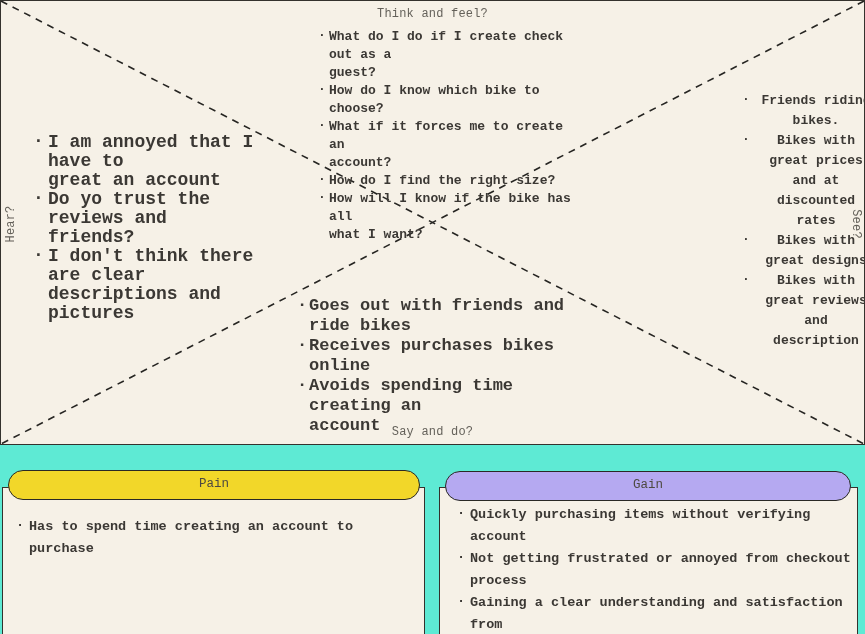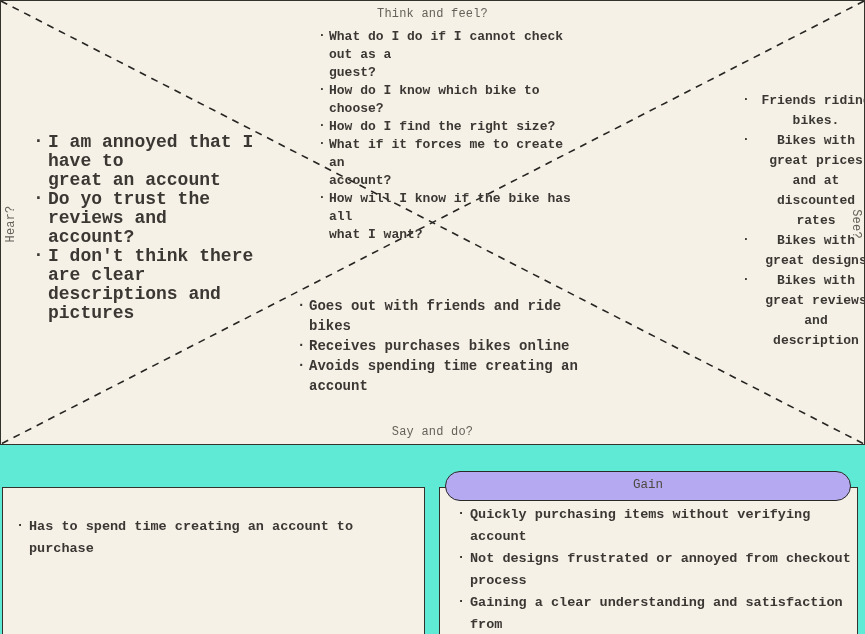--- a/index.html
+++ b/index.html
@@ -30,21 +30,21 @@
   ul.notes li::before {
     content:"\00b7"; position:absolute; left:1px; top:-1px; font-weight:900;
   }
   ul.think { left:316px; top:27px;  width:262px; }
   ul.think li { font-size:13px; line-height:18px; padding-left:12px; }
   ul.hear  { left:31px;  top:132px; width:238px; }
   ul.hear li { font-size:18px; line-height:19px; padding-left:16px; }
   ul.see   { left:740px; top:90px;  width:135px;text-align:center; }
   ul.see li { font-size:13px; line-height:20px; padding-left:15px; }
   ul.say   { left:295px; top:295px; width:300px; }
-  ul.say li { font-size:14px; line-height:20px; padding-left:13px; }
+  ul.say li { font-size:17px; line-height:20px; padding-left:13px; }
 
   
   .card {
     position:absolute; top:487px; height:160px;
     background:#f6f1e7; border:1px solid #34322d; box-sizing:border-box;
   }
   .card.pain { left:2px;   width:423px; }
   .card.gain { left:439px; width:419px; }
   .pill {
     position:absolute; height:30px; border-radius:15px;
@@ -69,35 +69,35 @@
       <line x1="0" y1="0" x2="863" y2="443" stroke="#262522" stroke-width="1.6" stroke-dasharray="7,6"></line>
       <line x1="863" y1="0" x2="0" y2="443" stroke="#262522" stroke-width="1.6" stroke-dasharray="7,6"></line>
     </svg>
 
     <div class="map-label top">Think and feel?</div>
     <div class="map-label bottom">Say and do?</div>
     <div class="map-label side left">Hear?</div>
     <div class="map-label side right">See?</div>
 
     <ul class="notes think">
-      <li>What do I do if I cannot check out as a
+      <li>What do I do if I create check out as a
 guest?</li>
       <li>How do I know which bike to choose?</li>
-      <li>How do I find the right size?</li>
       <li>What if it forces me to create an
 account?</li>
+      <li>How do I find the right size?</li>
       <li>How will I know if the bike has all
 what I want?</li>
     </ul>
 
     <ul class="notes hear">
       <li>I am annoyed that I have to
 great an account</li>
       <li>Do yo trust the reviews and
-account?</li>
+friends?</li>
       <li>I don't think there are clear
 descriptions and pictures</li>
     </ul>
 
     <ul class="notes see">
       <li>Friends riding
 bikes.</li>
       <li>Bikes with
 great prices
 and at
@@ -113,28 +113,29 @@
 
     <ul class="notes say">
       <li>Goes out with friends and ride bikes</li>
       <li>Receives purchases bikes online</li>
       <li>Avoids spending time creating an
 account</li>
     </ul>
   </div>
 
   <div class="card pain"></div>
+  <div class="pill pain">Pain</div>
   <ul class="notes cardlist painlist">
     <li>Has to spend time creating an account to purchase</li>
   </ul>
 
   <div class="card gain"></div>
   <div class="pill gain">Gain</div>
   <ul class="notes cardlist gainlist">
     <li>Quickly purchasing items without verifying account</li>
-    <li>Not designs frustrated or annoyed from checkout
+    <li>Not getting frustrated or annoyed from checkout
 process</li>
     <li>Gaining a clear understanding and satisfaction from
 description and sizing chart</li>
     <li>Satisfaction from bike.</li>
   </ul>
 
 </div>
 
 </body></html>

